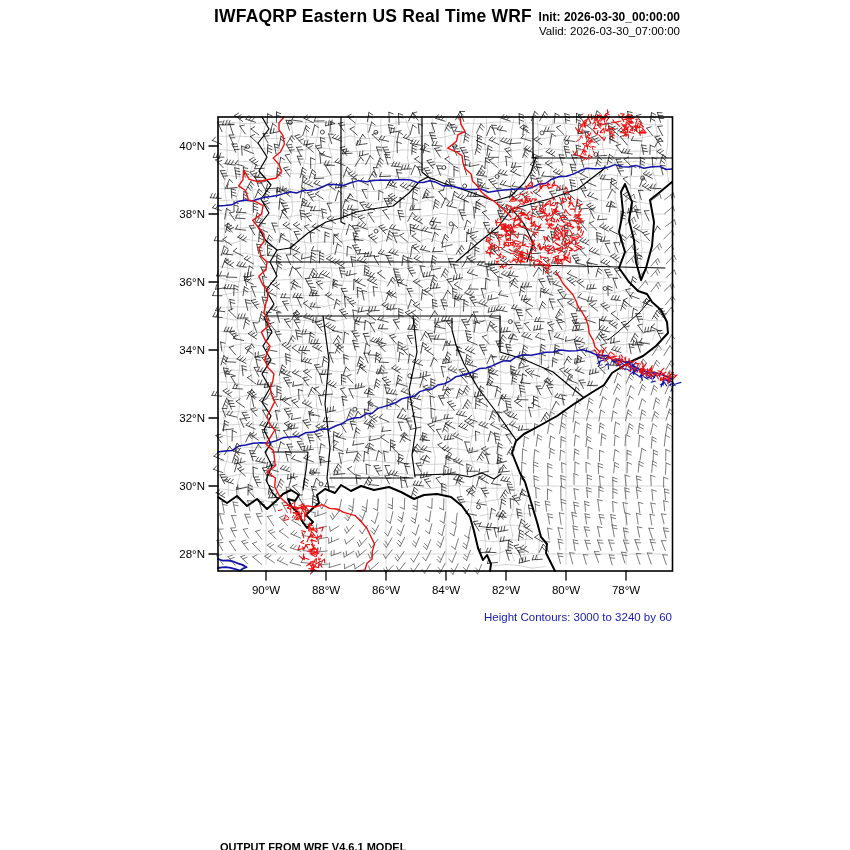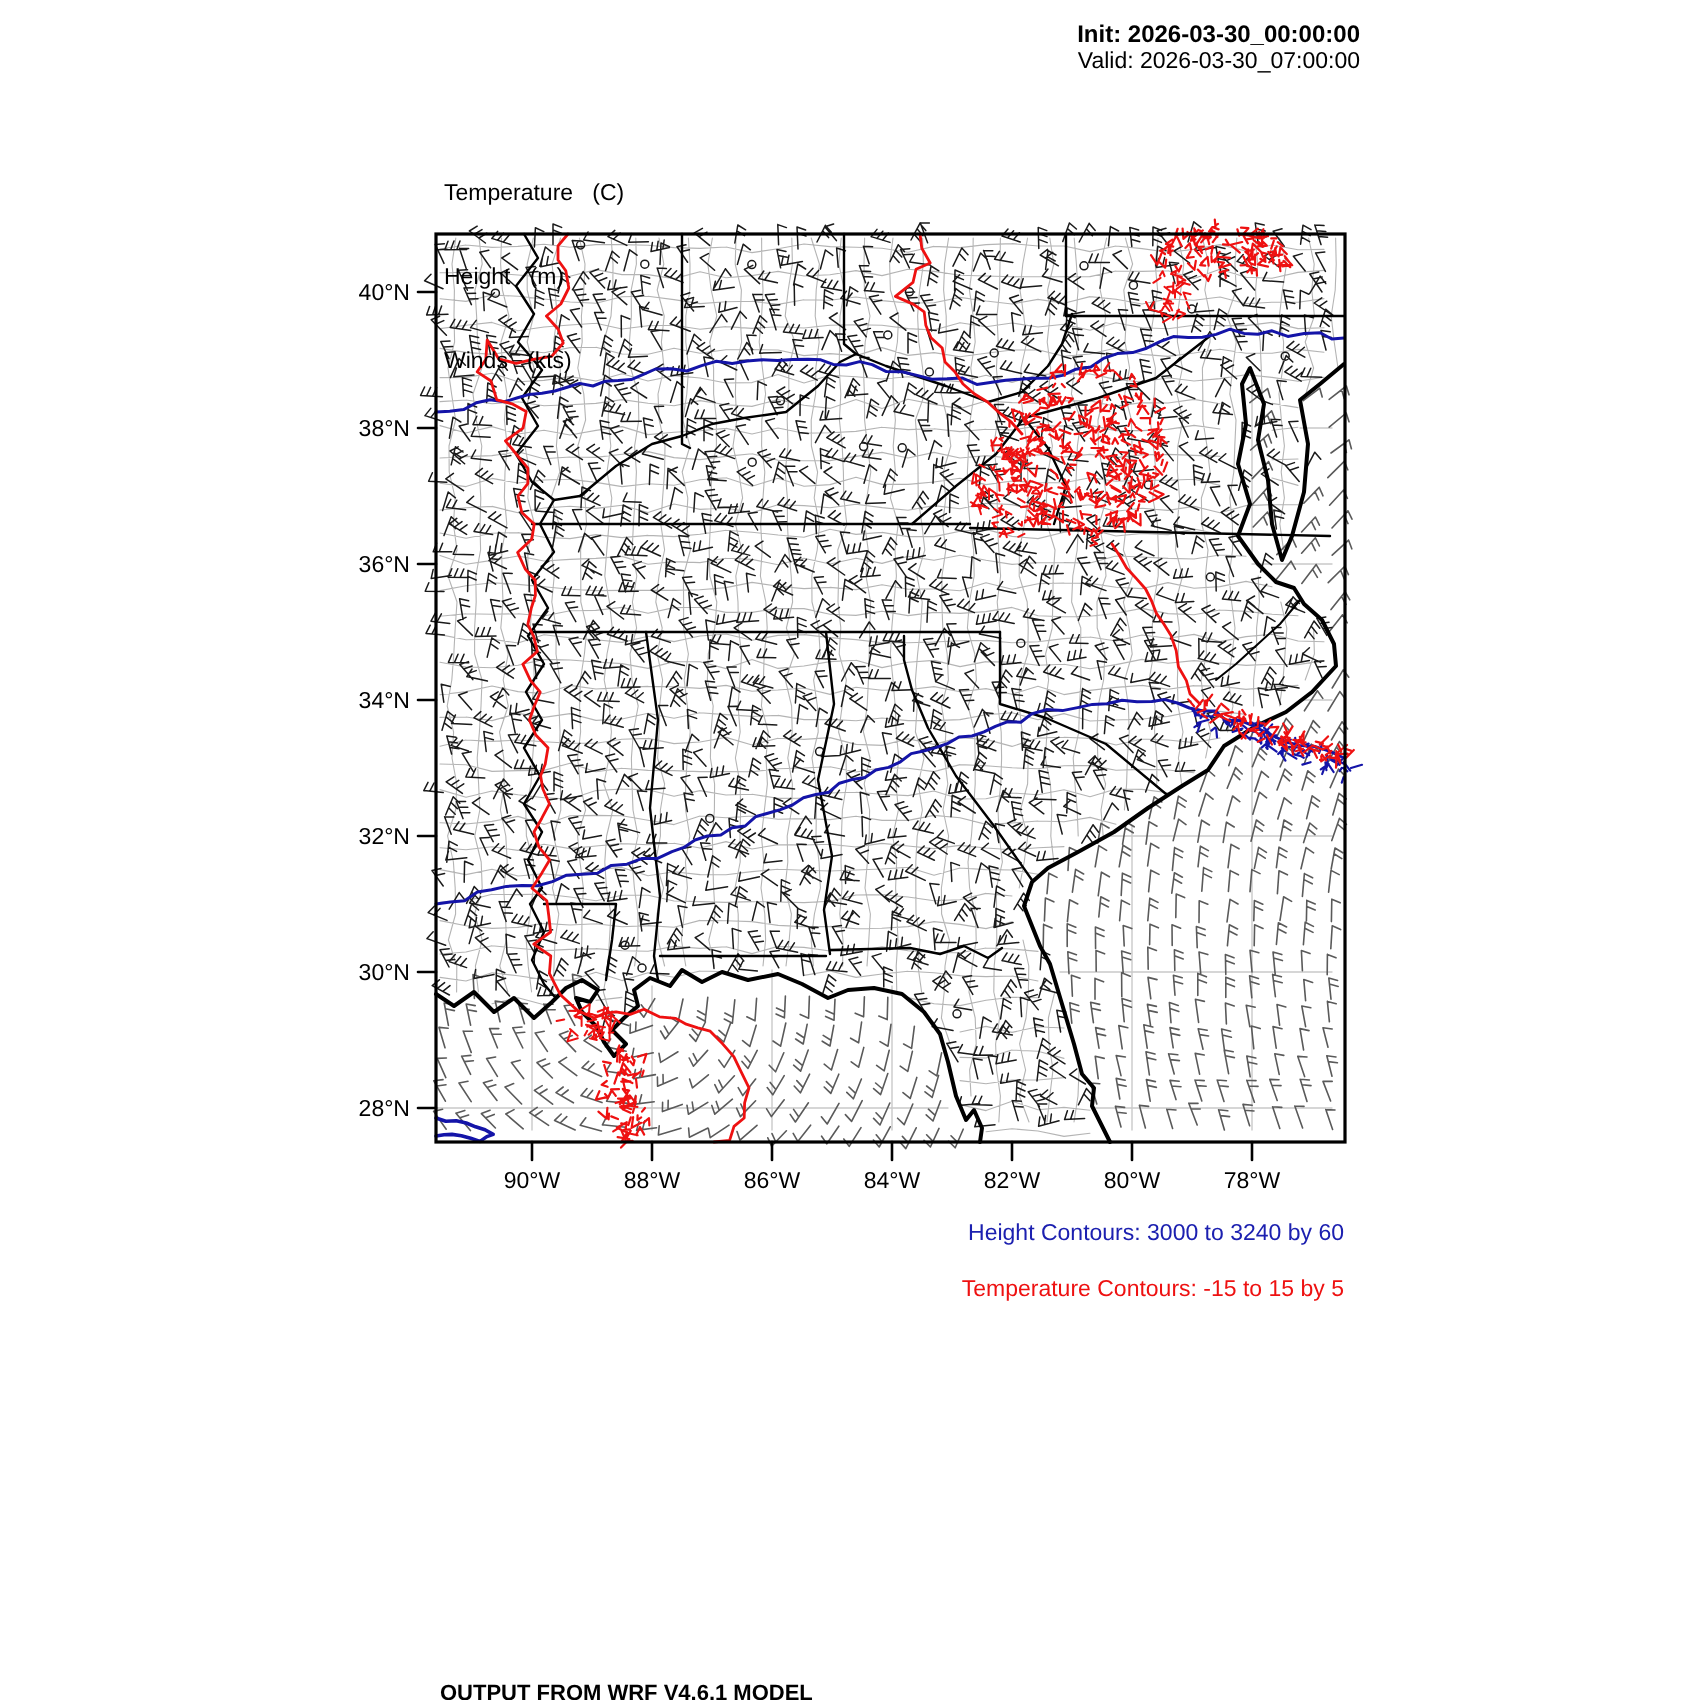--- a/index.html
+++ b/index.html
@@ -111,32 +111,27 @@
         <text x="266" y="594" text-anchor="middle" font-size="11.5">90°W</text>
         <text x="326" y="594" text-anchor="middle" font-size="11.5">88°W</text>
         <text x="386" y="594" text-anchor="middle" font-size="11.5">86°W</text>
         <text x="446" y="594" text-anchor="middle" font-size="11.5">84°W</text>
         <text x="506" y="594" text-anchor="middle" font-size="11.5">82°W</text>
         <text x="566" y="594" text-anchor="middle" font-size="11.5">80°W</text>
         <text x="626" y="594" text-anchor="middle" font-size="11.5">78°W</text>
       </g>
   </svg>
 
+  <div class="abs" id="title">IWFAQRP Eastern US Real Time WRF</div>
   <div class="abs" id="initline">Init: 2026-03-30_00:00:00</div>
   <div class="abs" id="validline">Valid: 2026-03-30_07:00:00</div>
 
-  <div class="abs" id="legend">
-    <div>Temperature   (C)</div>
-    <div>Height   (m)</div>
-    <div>Winds   (kts)</div>
-  </div>
 
   <div class="abs" id="captions">
     <div id="cap-height">Height Contours: 3000 to 3240 by 60</div>
-    <div id="cap-temp">Temperature Contours: -15 to 15 by 5</div>
   </div>
 
   <div class="abs" id="footer">
     <div>OUTPUT FROM WRF V4.6.1 MODEL</div>
     
   </div>
 
 </div>
 
 </body></html>

